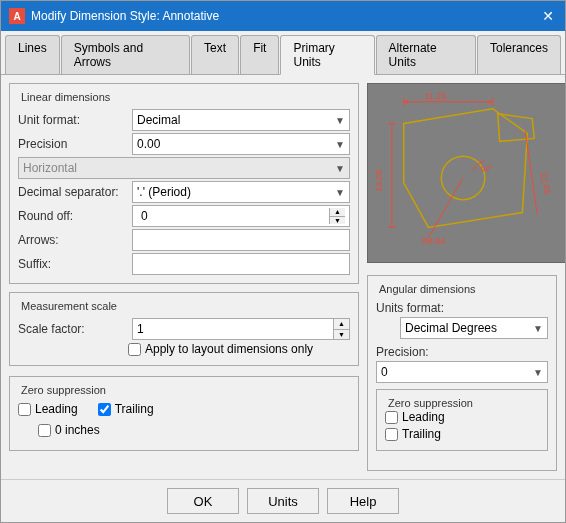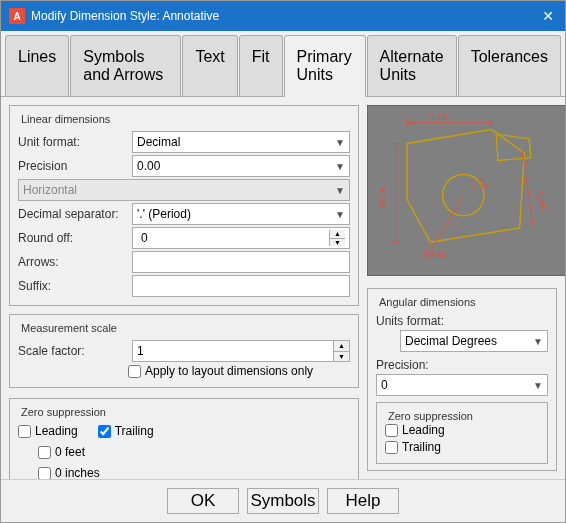--- a/index.html
+++ b/index.html
@@ -61,26 +61,26 @@
     
     .tabs {
       display: flex;
       background: #f0f0f0;
       border-bottom: 1px solid #aaa;
       padding: 4px 4px 0 4px;
       gap: 1px;
     }
     
     .tab {
-      padding: 12px 12px;
+      padding: 5px 12px;
       border: 1px solid #aaa;
       border-bottom: none;
       background: #ddd;
       cursor: pointer;
-      font-size: 16px;
+      font-size: 12px;
       border-radius: 3px 3px 0 0;
     }
     
     .tab.active {
       background: #f0f0f0;
       border-bottom: 1px solid #f0f0f0;
       margin-bottom: -1px;
       z-index: 1;
     }
     
@@ -255,21 +255,21 @@
       padding: 8px;
       border-top: 1px solid #ccc;
     }
     
     .btn {
       width: 72px;
       height: 26px;
       border: 1px solid #aaa;
       background: #f0f0f0;
       cursor: pointer;
-      font-size: 17px;
+      font-size: 13px;
       display: flex;
       align-items: center;
       justify-content: center;
     }
     
     
     .preview-svg {
       width: 100%;
       height: 100%;
     }
@@ -389,26 +389,20 @@
           </div>
           <div class="checkbox-row">
             <input type="checkbox" checked="" style="">
             <span>Trailing</span>
           </div>
         </div>
         
         <div style="display:flex; gap:20px; margin-bottom:4px; padding-left:20px;">
           <div class="checkbox-row">
             <input type="checkbox" style="">
-            <span>0 feet</span>
-          </div>
-        </div>
-        <div style="display:flex; gap:20px; margin-bottom:4px; padding-left:20px;">
-          <div class="checkbox-row">
-            <input type="checkbox" style="">
             <span>0 inches</span>
           </div>
         </div>
         
         
         
         
       </div>
     </div>
 
@@ -482,16 +476,16 @@
             <input type="checkbox" style="">
             <span>Trailing</span>
           </div>
         </div>
       </div>
     </div>
   </div>
 
   <div class="bottom-bar">
     <button class="btn">OK</button>
-    <button class="btn">Symbols</button>
+    <button class="btn">Units</button>
     <button class="btn">Help</button>
   </div>
 </div>
 
 </body></html>

